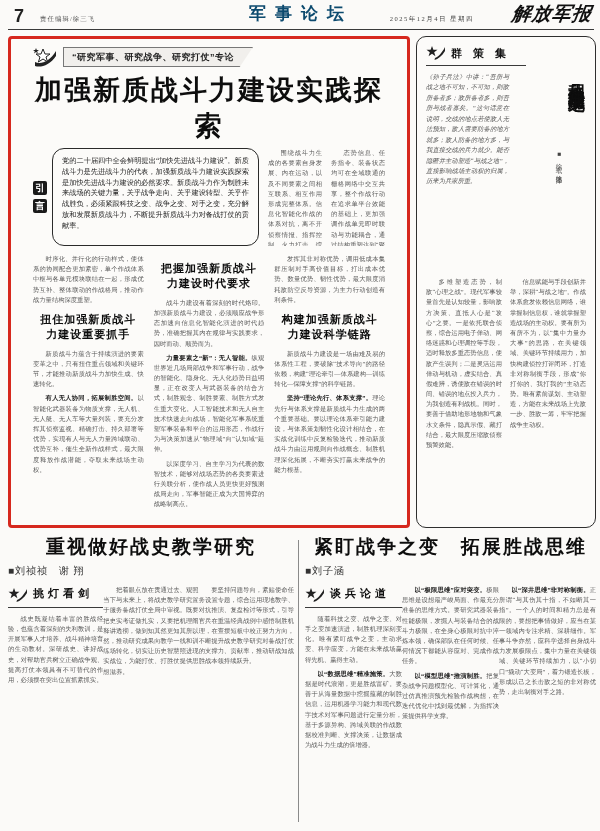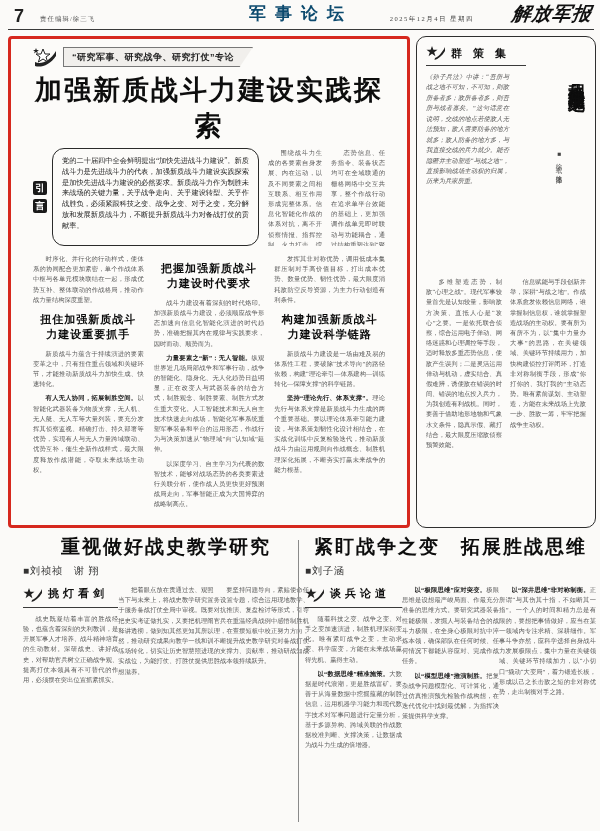--- a/index.html
+++ b/index.html
@@ -39,21 +39,21 @@
   .side-box .col-badge { width:100px; }
   .sb-top { display:flex; height:198px; overflow:hidden; }
   .quote-col { width:90px; font-size:6.3px; line-height:1.66; text-align:justify; font-style:italic; color:#555; padding-right:7px; overflow:hidden; }
   .vt-zone { flex:1; display:flex; flex-direction:row-reverse; justify-content:flex-start; }
   .v-title { writing-mode:vertical-rl; font-size:16.5px; font-weight:bold; color:#0d0d0d; line-height:1.15; letter-spacing:1px; font-family:"Liberation Sans",sans-serif; }
   .v-authors { writing-mode:vertical-rl; font-size:6.5px; color:#444; margin-top:78px; margin-right:4px; letter-spacing:1px; }
   .sb-bottom { display:flex; gap:8px; margin-top:7px; height:246px; overflow:hidden; }
   .scol { flex:1; font-size:6.3px; line-height:1.62; text-align:justify; color:#585858; overflow:hidden; }
 
   
-  .bl-art { position:absolute; left:23px; top:534px; width:286px; height:292px; overflow:hidden; }
+  .bl-art { position:absolute; left:8px; top:534px; width:286px; height:292px; overflow:hidden; }
   .br-art { position:absolute; left:305px; top:534px; width:291px; height:292px; overflow:hidden; }
   .v-divider { position:absolute; left:298px; top:540px; height:282px; border-left:1px solid #8a8a8a; }
   .b-title { text-align:center; font-size:19px; font-weight:bold; letter-spacing:2px; color:#0d0d0d; font-family:"Liberation Sans",sans-serif; }
   .b-authors { text-align:left; font-size:10px; color:#333; margin:4px 0 7px; letter-spacing:1px; }
   .b-cols { display:flex; height:244px; overflow:hidden; }
   .bcol { flex:1; font-size:6.3px; line-height:1.62; text-align:justify; color:#585858; overflow:hidden; }
   .icon-svg { flex:none; display:block; }
 </style>
 </head>
 <body>

